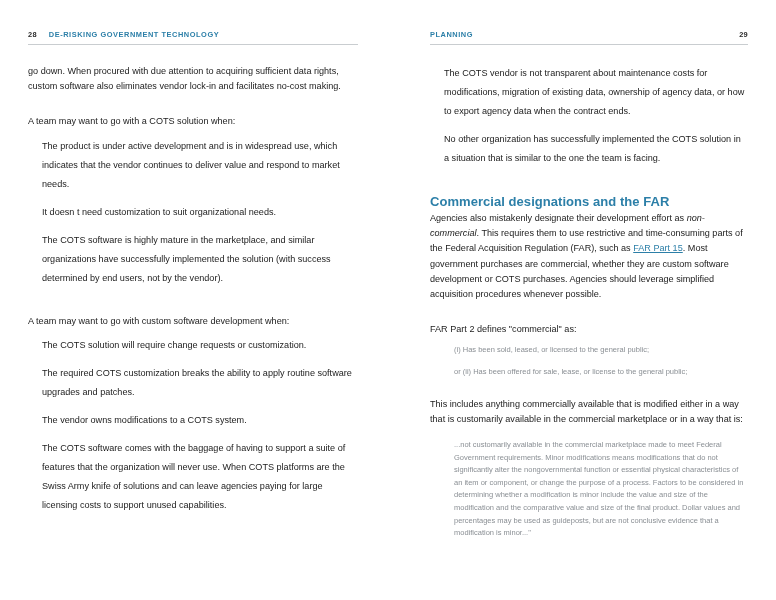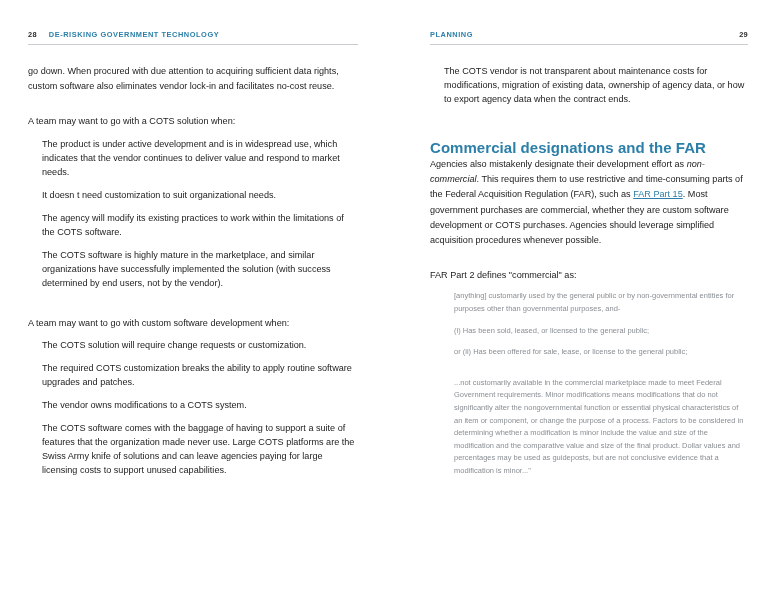--- a/index.html
+++ b/index.html
@@ -76,36 +76,36 @@
     margin: 0 0 7px 0;
   }
 
   .list {
     margin: 0 0 14px 0;
     padding: 0;
     list-style: none;
   }
   .list li {
     font-size: 9.1px;
-    line-height: 14px;
+    line-height: 19px;
     margin: 0 0 9px 0;
     padding-left: 14px;
   }
   .list li:last-child { margin-bottom: 0; }
 
   .gap-lg { height: 12px; }
   .gap-sm { height: 6px; }
 
   
   .sect-head {
     color: #2c7fa8;
-    font-size: 15px;
+    font-size: 13px;
     font-weight: bold;
     line-height: 15px;
-    margin: 8px 0 2px 0;
+    margin: 0 0 2px 0;
     letter-spacing: 0.05px;
   }
 
   
   .doc-link {
     color: #2c7fa8;
     text-decoration: underline;
     text-align: center;
   }
 
@@ -131,75 +131,75 @@
 <div class="spread">
 
   <div class="page page-left">
 
     <div class="runhead left">
       <span class="folio">28</span>
       <span class="runhead-title">DE-RISKING GOVERNMENT TECHNOLOGY</span>
     </div>
     <div class="rule"></div>
 
-    <p class="body-p">go down. When procured with due attention to acquiring sufficient data rights, custom software also eliminates vendor lock-in and facilitates no-cost reuse.</p>
+    <p class="body-p">go down. When procured with due attention to acquiring sufficient data rights, custom software also eliminates vendor lock-in and facilitates no-cost making.</p>
 
 
     <div class="gap-sm"></div>
 
     <p class="lead-in">A team may want to go with a COTS solution when:</p>
     <ul class="list">
       <li>The product is under active development and is in widespread use, which indicates that the vendor continues to deliver value and respond to market needs.</li>
       <li>It doesn t need customization to suit organizational needs.</li>
-      <li>The agency will modify its existing practices to work within the limitations of the COTS software.</li>
       <li>The COTS software is highly mature in the marketplace, and similar organizations have successfully implemented the solution (with  success  determined by end users, not by the vendor).</li>
     </ul>
 
     <div class="gap-lg"></div>
 
     <p class="lead-in">A team may want to go with custom software development when:</p>
     <ul class="list">
       <li>The COTS solution will require change requests or customization.</li>
       <li>The required COTS customization breaks the ability to apply routine software upgrades and patches.</li>
       <li>The vendor owns modifications to a COTS system.</li>
-      <li>The COTS software comes with the baggage of having to support a suite of features that the organization made never use. Large COTS platforms are the Swiss Army knife of solutions and can leave agencies paying for large licensing costs to support unused capabilities.</li>
+      <li>The COTS software comes with the baggage of having to support a suite of features that the organization will never use. When COTS platforms are the Swiss Army knife of solutions and can leave agencies paying for large licensing costs to support unused capabilities.</li>
     </ul>
 
   </div>
 
   <div class="page page-right">
 
     <div class="runhead right">
       <span class="runhead-title">PLANNING</span>
       <span class="folio">29</span>
     </div>
     <div class="rule"></div>
 
     <ul class="list">
       <li>The COTS vendor is not transparent about maintenance costs for modifications, migration of existing data, ownership of agency data, or how to export agency data when the contract ends.</li>
+      <li>No other organization has successfully implemented the COTS solution in a situation that is similar to the one the team is facing.</li>
     </ul>
 
     <div class="gap-lg"></div>
 
     <h2 class="sect-head">Commercial designations and the FAR</h2>
 
     <p class="body-p"><span>Agencies also mistakenly designate their development effort as </span><em>non-commercial</em><span>. This requires them to use restrictive and time-consuming parts of the Federal Acquisition Regulation (FAR), such as </span><a class="doc-link" href="#">FAR Part 15</a><span>. Most government purchases are commercial, whether they are custom software development or COTS purchases. Agencies should leverage simplified acquisition procedures whenever possible.</span></p>
 
     <div class="gap-sm"></div>
 
     <p class="lead-in">FAR Part 2 defines "commercial" as:</p>
 
     <blockquote class="quote">
-      <p>[anything] customarily used by the general public or by non-governmental entities for purposes other than governmental purposes, and-</p>
       <p>(i) Has been sold, leased, or licensed to the general public;</p>
       <p>or (ii) Has been offered for sale, lease, or license to the general public;</p>
     </blockquote>
 
     <div class="gap-sm"></div>
 
+    <p class="body-p tight">This includes anything commercially available that is modified either in a way that is  customarily available  in the commercial marketplace or in a way that is:</p>
 
     <blockquote class="quote block-final">
       <p>...not customarily available in the commercial marketplace made to meet Federal Government requirements. Minor modifications means modifications that do not significantly alter the nongovernmental function or essential physical characteristics of an item or component, or change the purpose of a process. Factors to be considered in determining whether a modification is minor include the value and size of the modification and the comparative value and size of the final product. Dollar values and percentages may be used as guideposts, but are not conclusive evidence that a modification is minor..."</p>
     </blockquote>
 
   </div>
 
 </div>
 
 </body></html>

